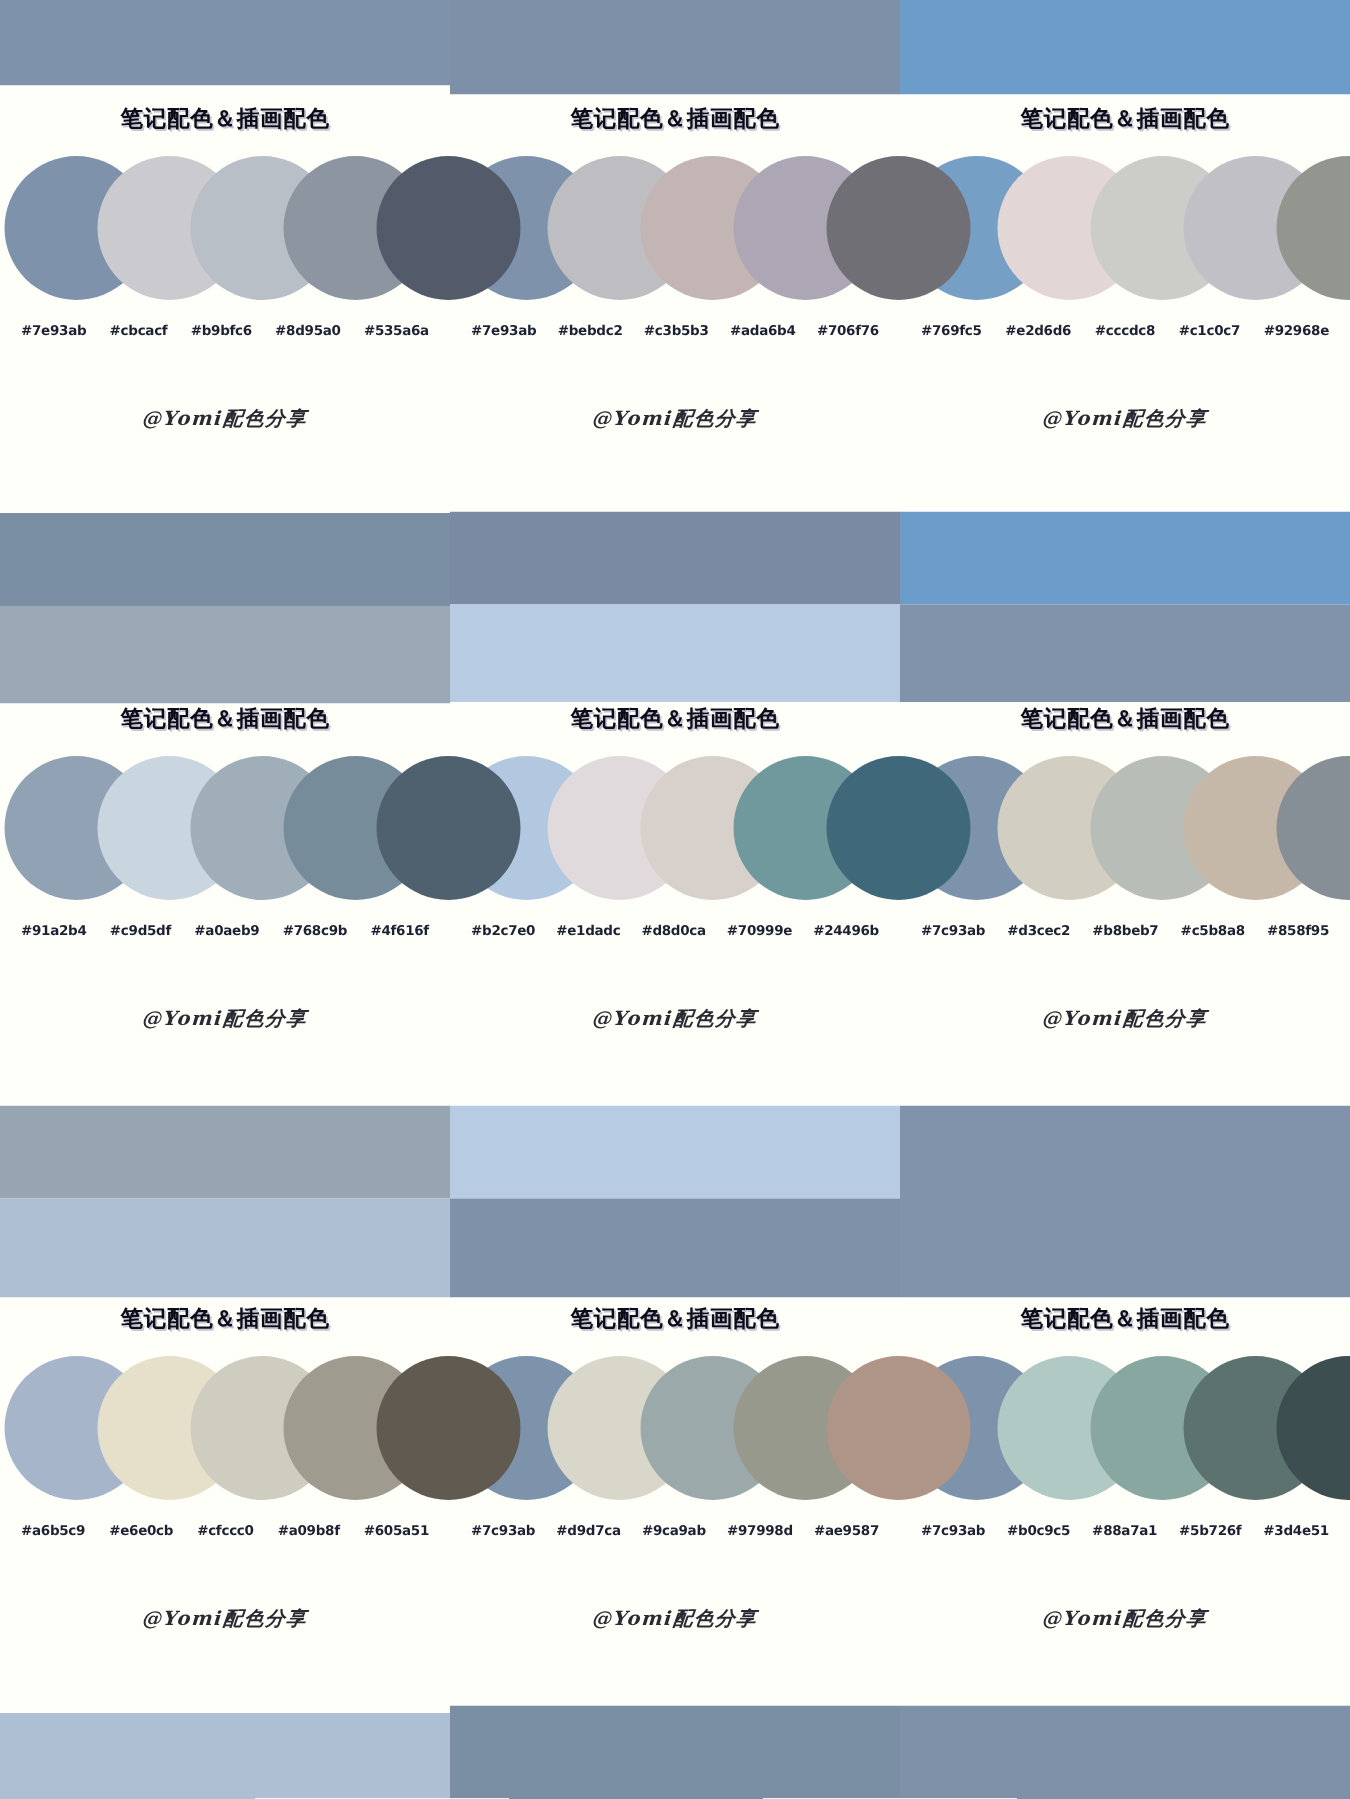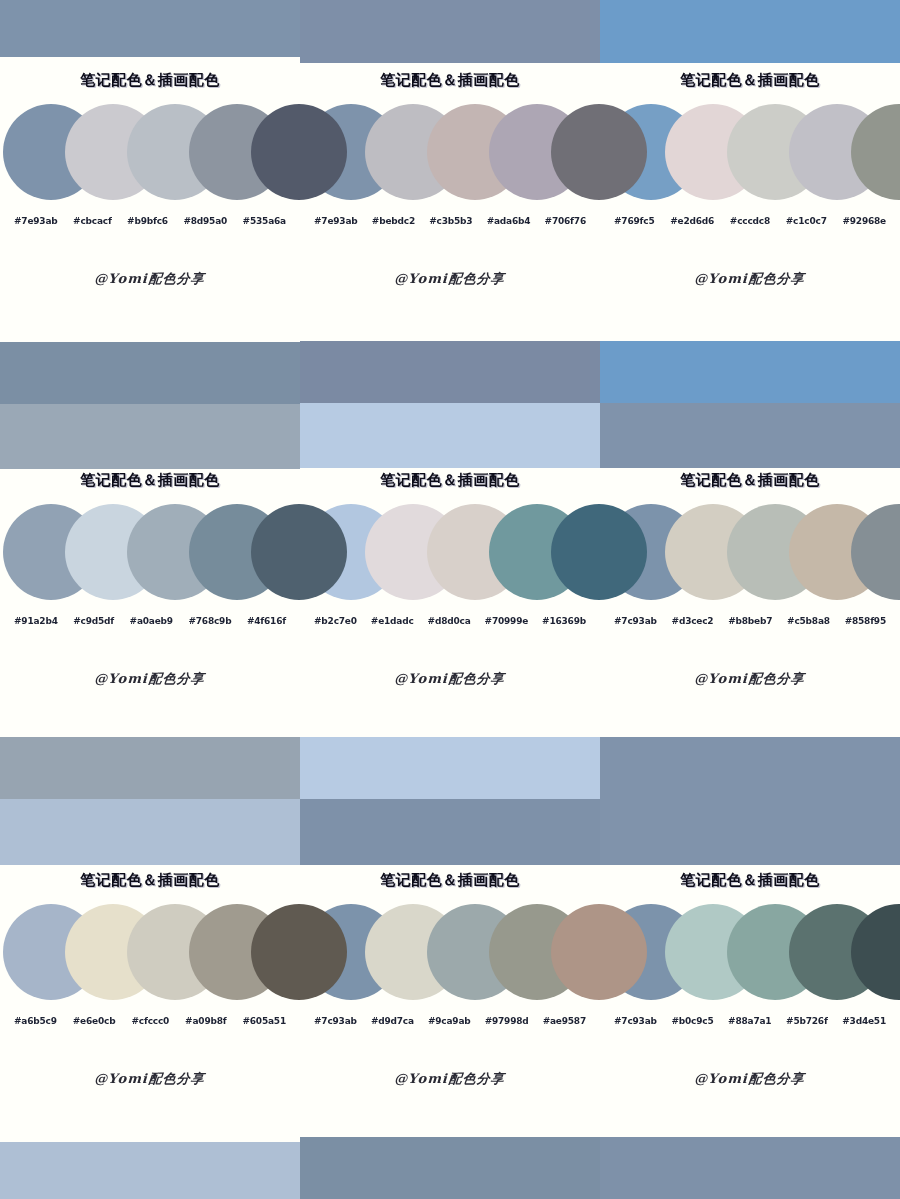--- a/index.html
+++ b/index.html
@@ -233,21 +233,21 @@
         <div class="swatch" title="#e1dadc" style="left: 65px; background: rgb(225, 218, 220); z-index: 2;"></div>
         <div class="swatch" title="#d8d0ca" style="left: 127px; background: rgb(216, 208, 202); z-index: 3;"></div>
         <div class="swatch" title="#70999e" style="left: 189px; background: rgb(112, 153, 158); z-index: 4;"></div>
         <div class="swatch" title="#40687b" style="left: 251px; background: rgb(64, 104, 123); z-index: 5;"></div>
       </div>
       <div class="hex-row">
         <span class="hex-label">#b2c7e0</span>
         <span class="hex-label">#e1dadc</span>
         <span class="hex-label">#d8d0ca</span>
         <span class="hex-label">#70999e</span>
-        <span class="hex-label">#16369b</span>
+        <span class="hex-label">#24496b</span>
       </div>
       <div class="signature">@Yomi配色分享</div>
     </div>
     <div class="card" style="left: 600px; top: 470px;">
       <div class="card-title">笔记配色＆插画配色</div>
       <div class="swatch-row">
         <div class="swatch" title="#7c93ab" style="left: 3px; background: rgb(124, 147, 171); z-index: 1;"></div>
         <div class="swatch" title="#d3cec2" style="left: 65px; background: rgb(211, 206, 194); z-index: 2;"></div>
         <div class="swatch" title="#b8beb7" style="left: 127px; background: rgb(184, 190, 183); z-index: 3;"></div>
         <div class="swatch" title="#c5b8a8" style="left: 189px; background: rgb(197, 184, 168); z-index: 4;"></div>

